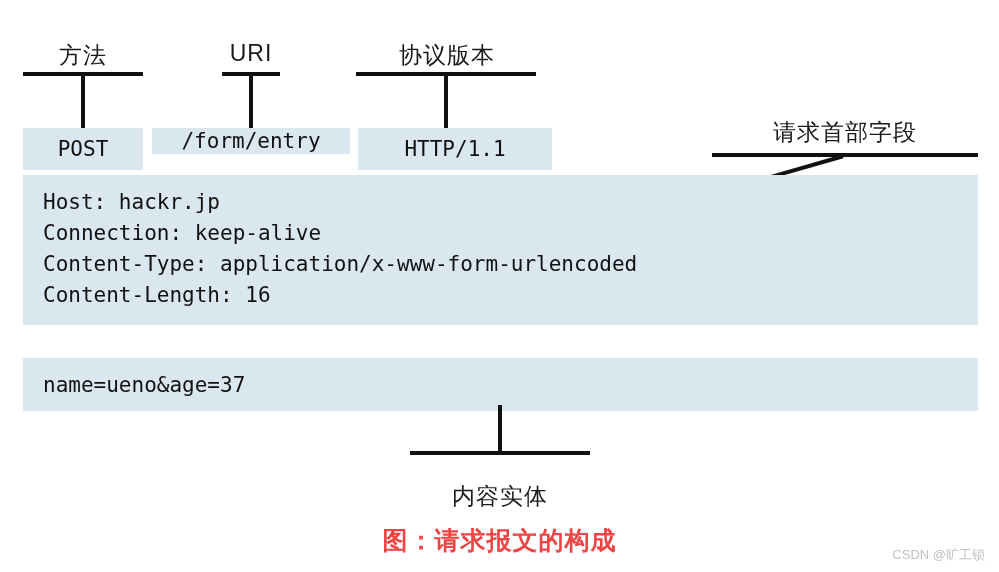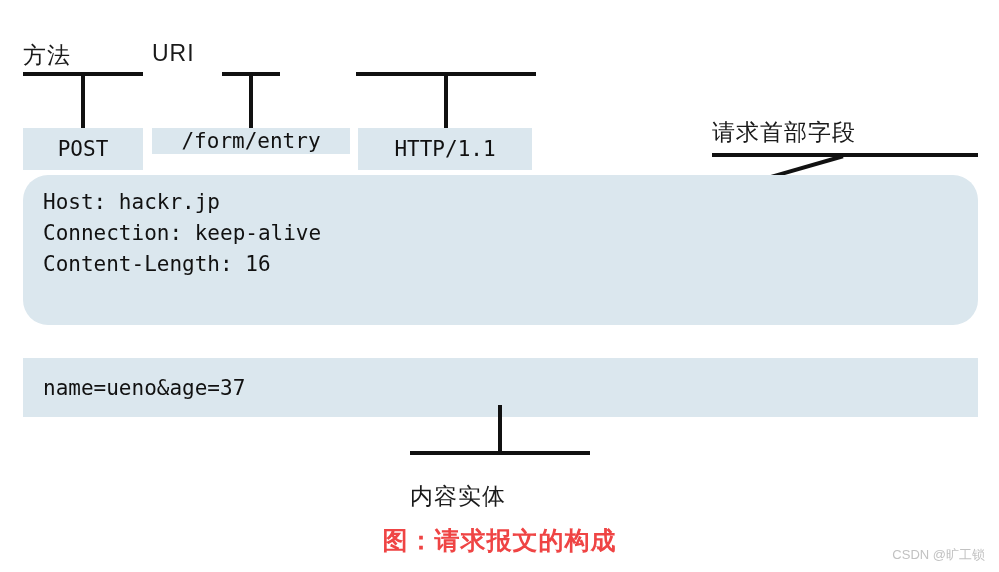--- a/index.html
+++ b/index.html
@@ -19,21 +19,21 @@
     position: absolute;
     inset: 0;
   }
   .abs { position: absolute; }
 
   
   .ann-label {
     font-family: "Liberation Sans", "DejaVu Sans", sans-serif;
     font-size: 23px;
     color: #1a1a1a;
-    text-align: left;
+    text-align: center;
     white-space: nowrap;
     letter-spacing: 1px;
   }
 
   
   .hline {
     background: #111111;
     height: 4px;
   }
   .vline {
@@ -57,21 +57,20 @@
     display: flex;
     align-items: center;
     justify-content: center;
     font-size: 21px;
     letter-spacing: 0px;
   }
   .headers-box {
     padding: 12px 0 10px 20px;
     font-size: 21px;
     line-height: 31px;
-    border-radius: 25px;
   }
   .body-box {
     display: flex;
     align-items: center;
     padding-left: 20px;
     font-size: 21px;
   }
   .hdr-line { white-space: pre; }
 
   
@@ -95,48 +94,50 @@
 </style>
 </head>
 <body>
 
 <div id="stage">
 
   <div class="abs ann-label" style="left:23px; top:40px; width:120px;">方法</div>
 
   <div class="abs ann-label" style="left:152px; top:40px; width:198px;">URI</div>
 
+  <div class="abs ann-label" style="left:358px; top:40px; width:178px;">协议版本</div>
 
   <div class="abs hline" style="left:23px;  top:72px; width:120px;"></div>
   <div class="abs hline" style="left:222px; top:72px; width:58px;"></div>
   <div class="abs hline" style="left:356px; top:72px; width:180px;"></div>
 
   <div class="abs vline" style="left:81px;  top:72px; height:56px;"></div>
   <div class="abs vline" style="left:249px; top:72px; height:56px;"></div>
   <div class="abs vline" style="left:444px; top:72px; height:56px;"></div>
 
   <div class="abs codebox token-box" style="left:23px;  top:128px; width:120px; height:42px;text-align:center;">POST</div>
 
   <div class="abs codebox token-box" style="left:152px; top:128px; width:198px; height:26px;">/form/entry</div>
 
-  <div class="abs codebox token-box" style="left:358px; top:128px; width:174px; height:42px;">HTTP/1.1</div>
+  <div class="abs codebox token-box" style="left:358px; top:128px; width:194px; height:42px;">HTTP/1.1</div>
 
   <div class="abs ann-label" style="left:712px; top:117px; width:266px;">请求首部字段</div>
 
   <div class="abs hline" style="left:712px; top:153px; width:266px;"></div>
 
   <div class="abs diag" style="left:753px; top:180px; width:93px; transform: rotate(-16deg);"></div>
 
   <div class="abs codebox headers-box" style="left:23px; top:175px; width:955px; height:150px;">
     <div class="hdr-line">Host: hackr.jp</div>
     <div class="hdr-line">Connection: keep-alive</div>
+    <div class="hdr-line">Content-Type: application/x-www-form-urlencoded</div>
     <div class="hdr-line">Content-Length: 16</div>
   </div>
 
-  <div class="abs codebox body-box" style="left:23px; top:358px; width:955px; height:59px;">name=ueno&amp;age=37</div>
+  <div class="abs codebox body-box" style="left:23px; top:358px; width:955px; height:53px;">name=ueno&amp;age=37</div>
 
   <div class="abs vline" style="left:498px; top:405px; height:50px;"></div>
 
   <div class="abs hline" style="left:410px; top:451px; width:180px;"></div>
 
   <div class="abs ann-label" style="left:410px; top:460px; width:180px;margin-top:21px;">内容实体</div>
 
   <div class="abs caption" style="left:0px; top:524px; width:999px;">图：请求报文的构成</div>
 
   <div class="abs watermark" style="right:14px; bottom:8px;">CSDN @旷工锁</div>

